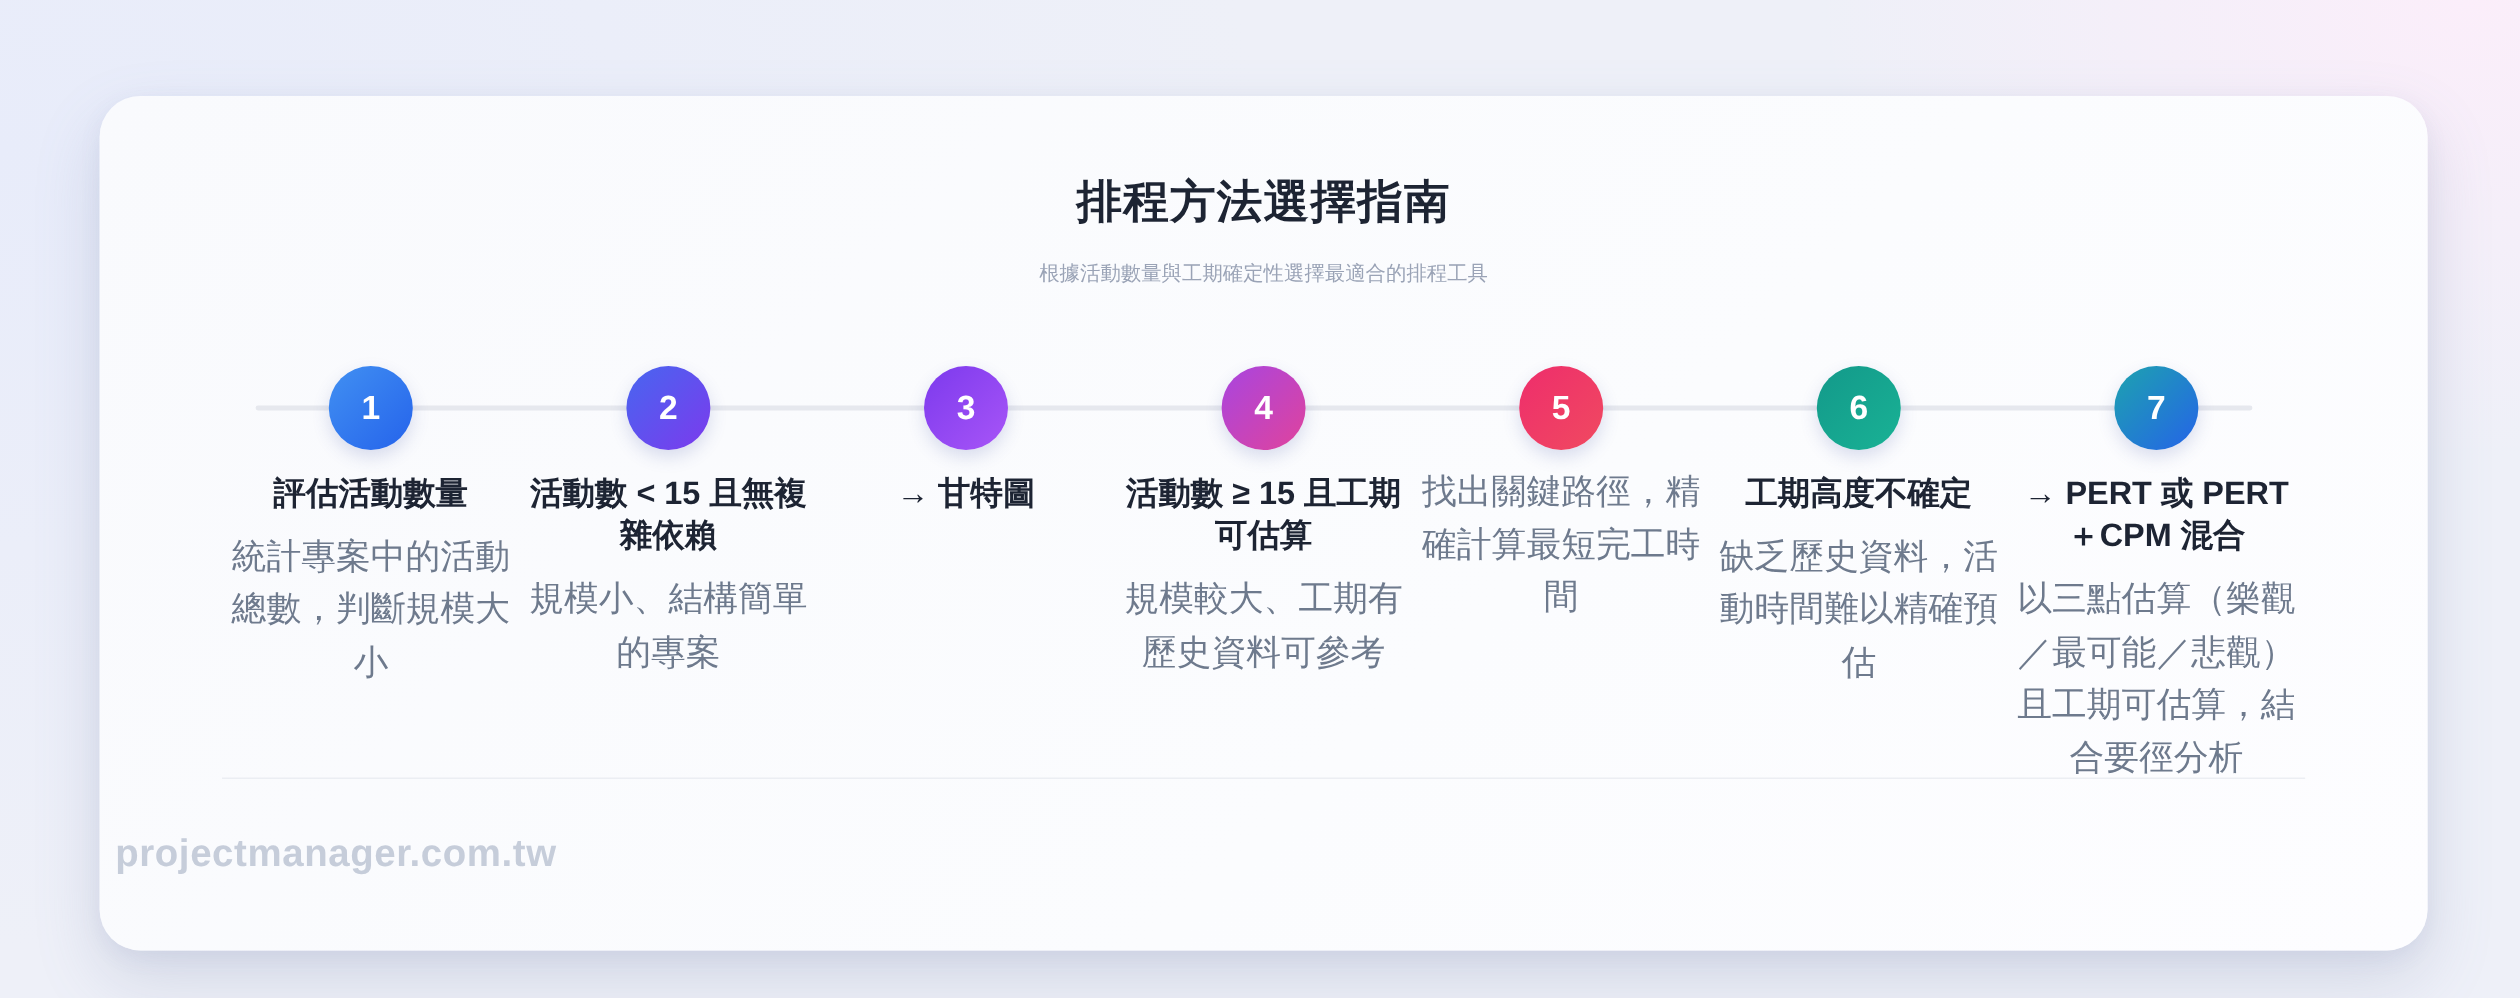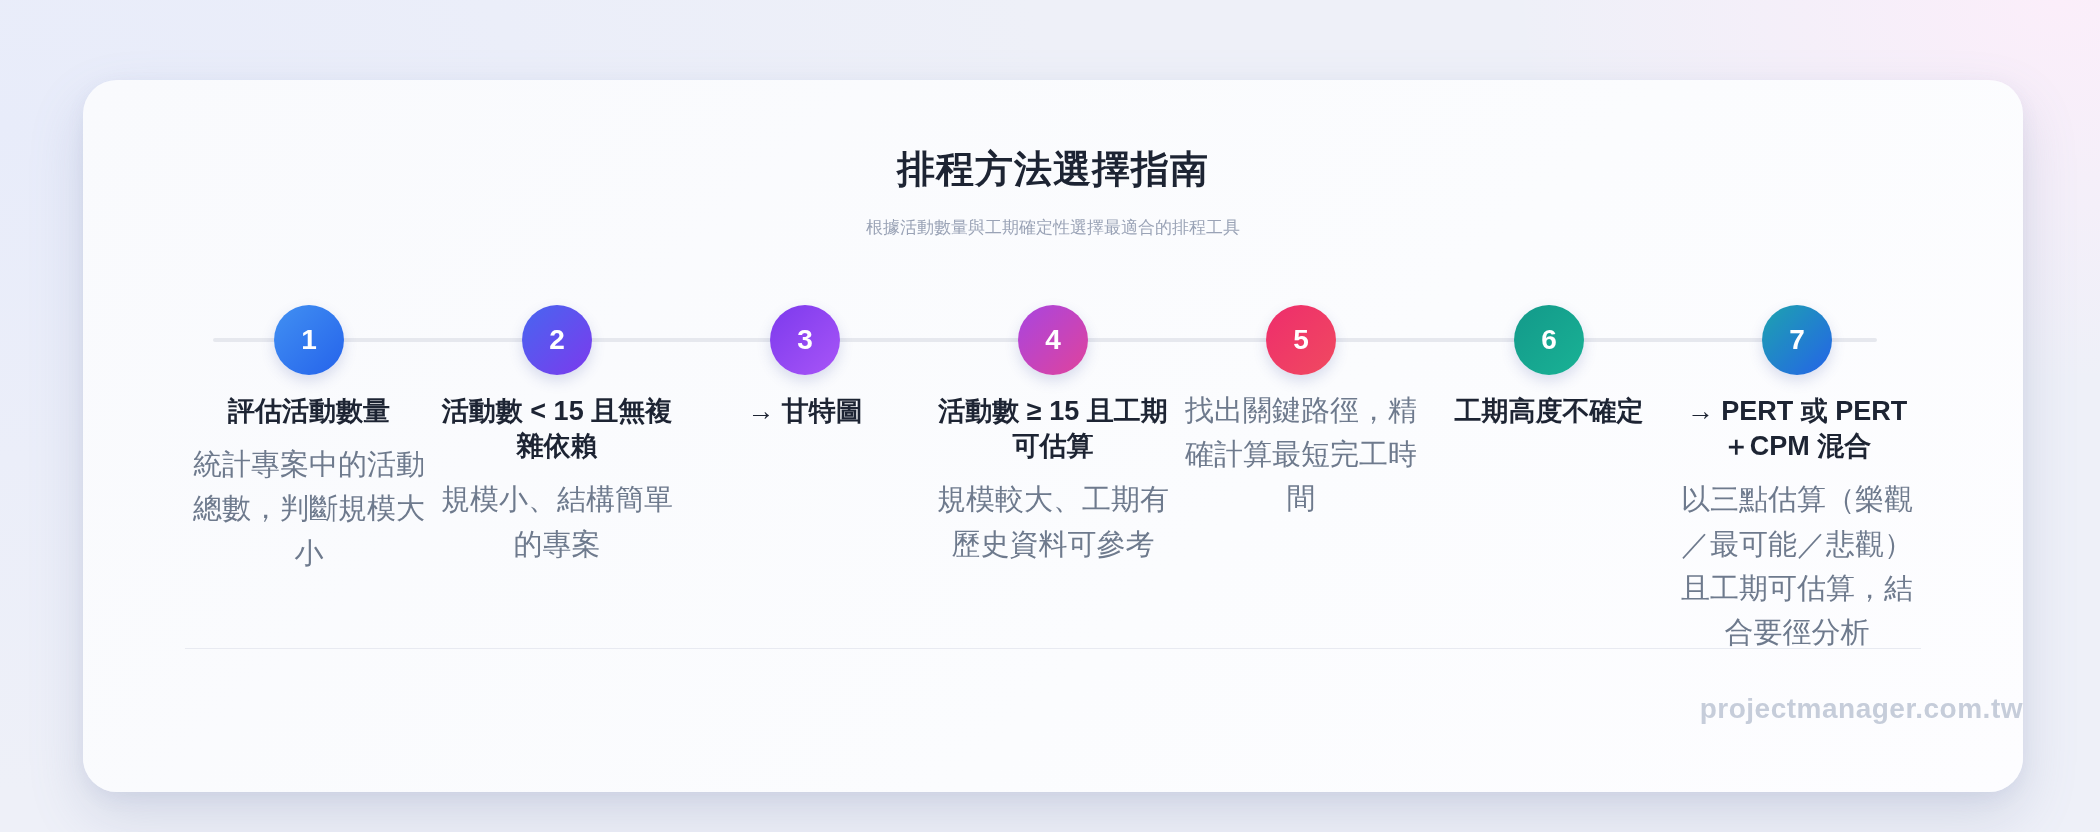--- a/index.html
+++ b/index.html
@@ -91,25 +91,26 @@
   }
   .divider {
     margin: 0 102px;
     position: absolute;
     left: 0; right: 0; top: 568px;
     border-top: 1px solid var(--divider, #e8eaf1);
   }
   .footer-text {
     position: absolute;
     top: 613px; left: 0; right: 0;
-    text-align: right;
-    font-size: 28px;
+    text-align: left;
+    font-size: 32px;
     font-weight: 700;
     letter-spacing: 0.5px;
     color: var(--footer-text, #c6cdda);
+    padding-left: 13px;
   }
 </style>
 </head>
 <body>
 
 <div class="card">
 
   <div class="page-title">排程方法選擇指南</div>
   <div class="page-subtitle">根據活動數量與工期確定性選擇最適合的排程工具</div>
 
@@ -152,20 +153,21 @@
         <span class="step-number">5</span>
       </div>
       <div class="step-desc">找出關鍵路徑，精確計算最短完工時間</div>
     </div>
 
     <div class="step">
       <div class="step-circle" style="background: linear-gradient(135deg, rgb(19, 153, 138), rgb(25, 178, 149));">
         <span class="step-number">6</span>
       </div>
       <div class="step-title">工期高度不確定</div>
+      <div class="step-desc">缺乏歷史資料，活動時間難以精確預估</div>
     </div>
 
     <div class="step">
       <div class="step-circle" style="background: linear-gradient(135deg, rgb(29, 163, 175), rgb(37, 99, 232));">
         <span class="step-number">7</span>
       </div>
       <div class="step-title">→ PERT 或 PERT＋CPM 混合</div>
       <div class="step-desc">以三點估算（樂觀／最可能／悲觀）且工期可估算，結合要徑分析</div>
     </div>
   </div>

